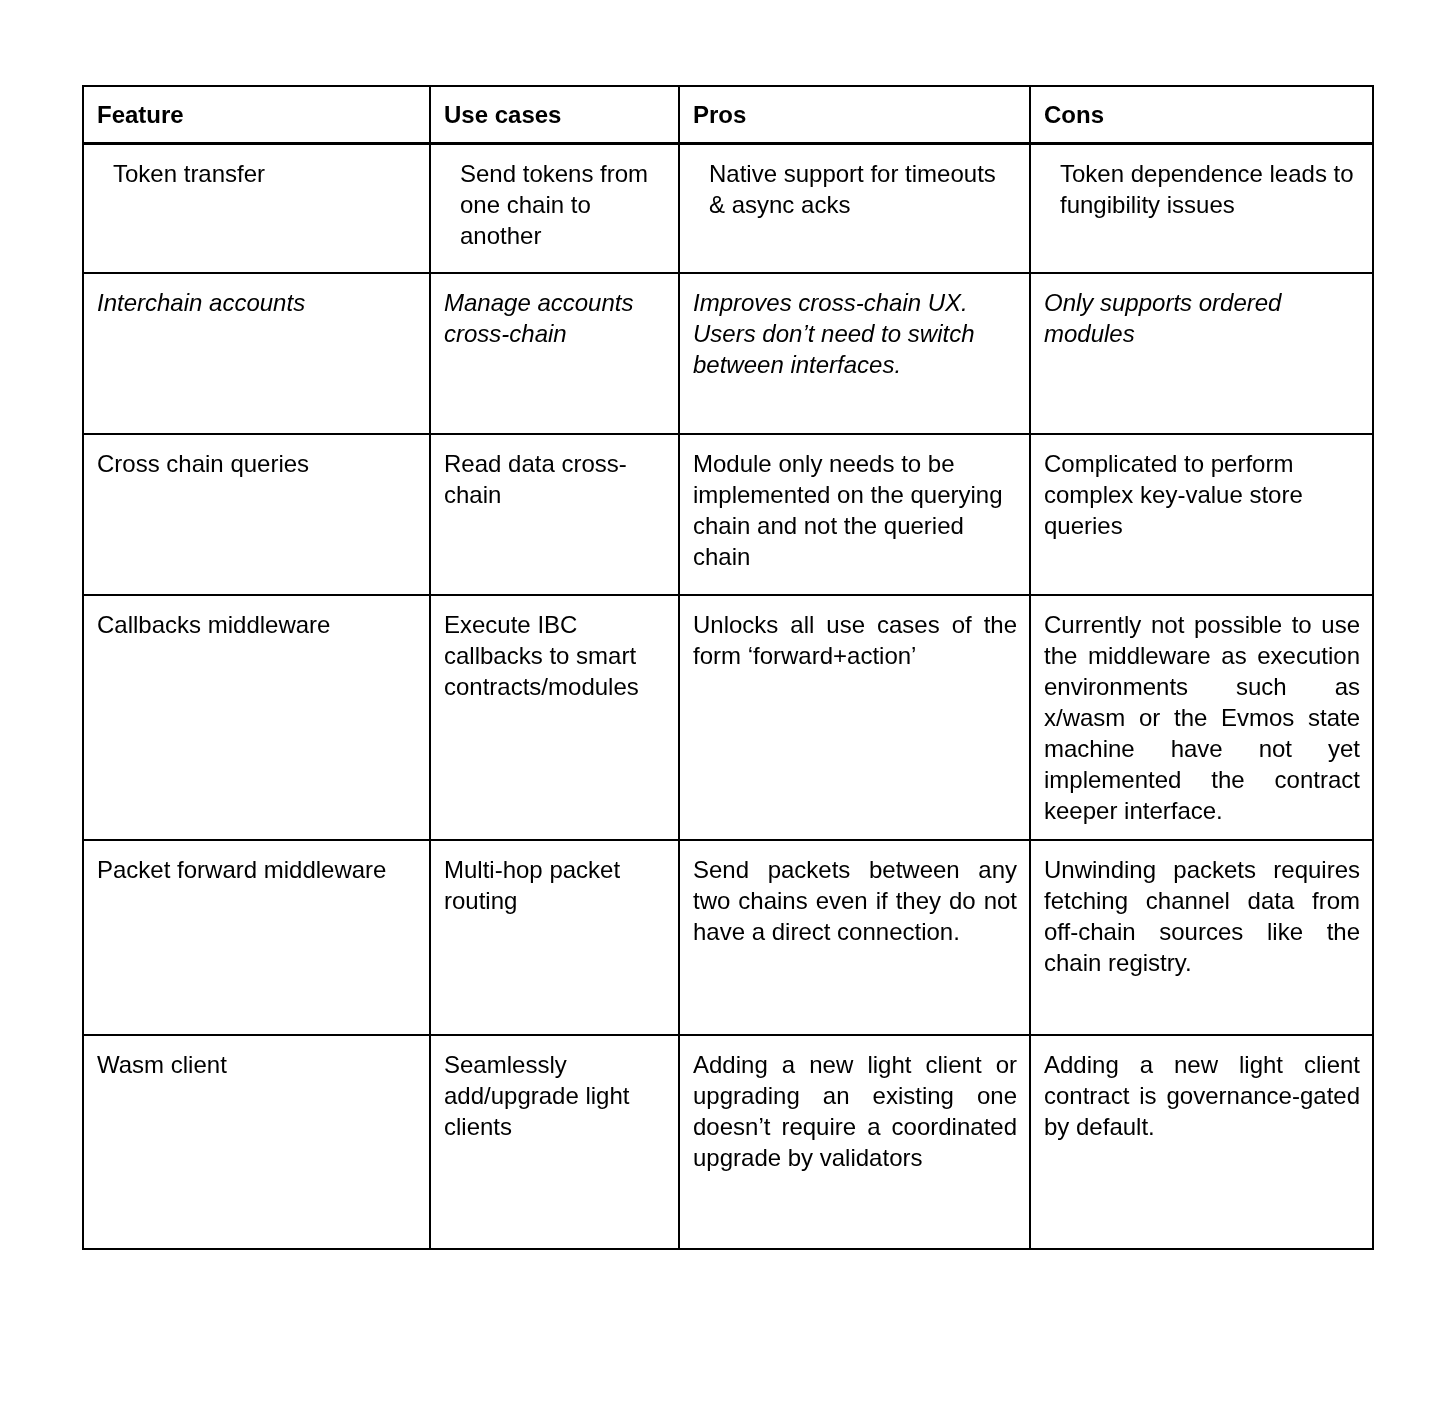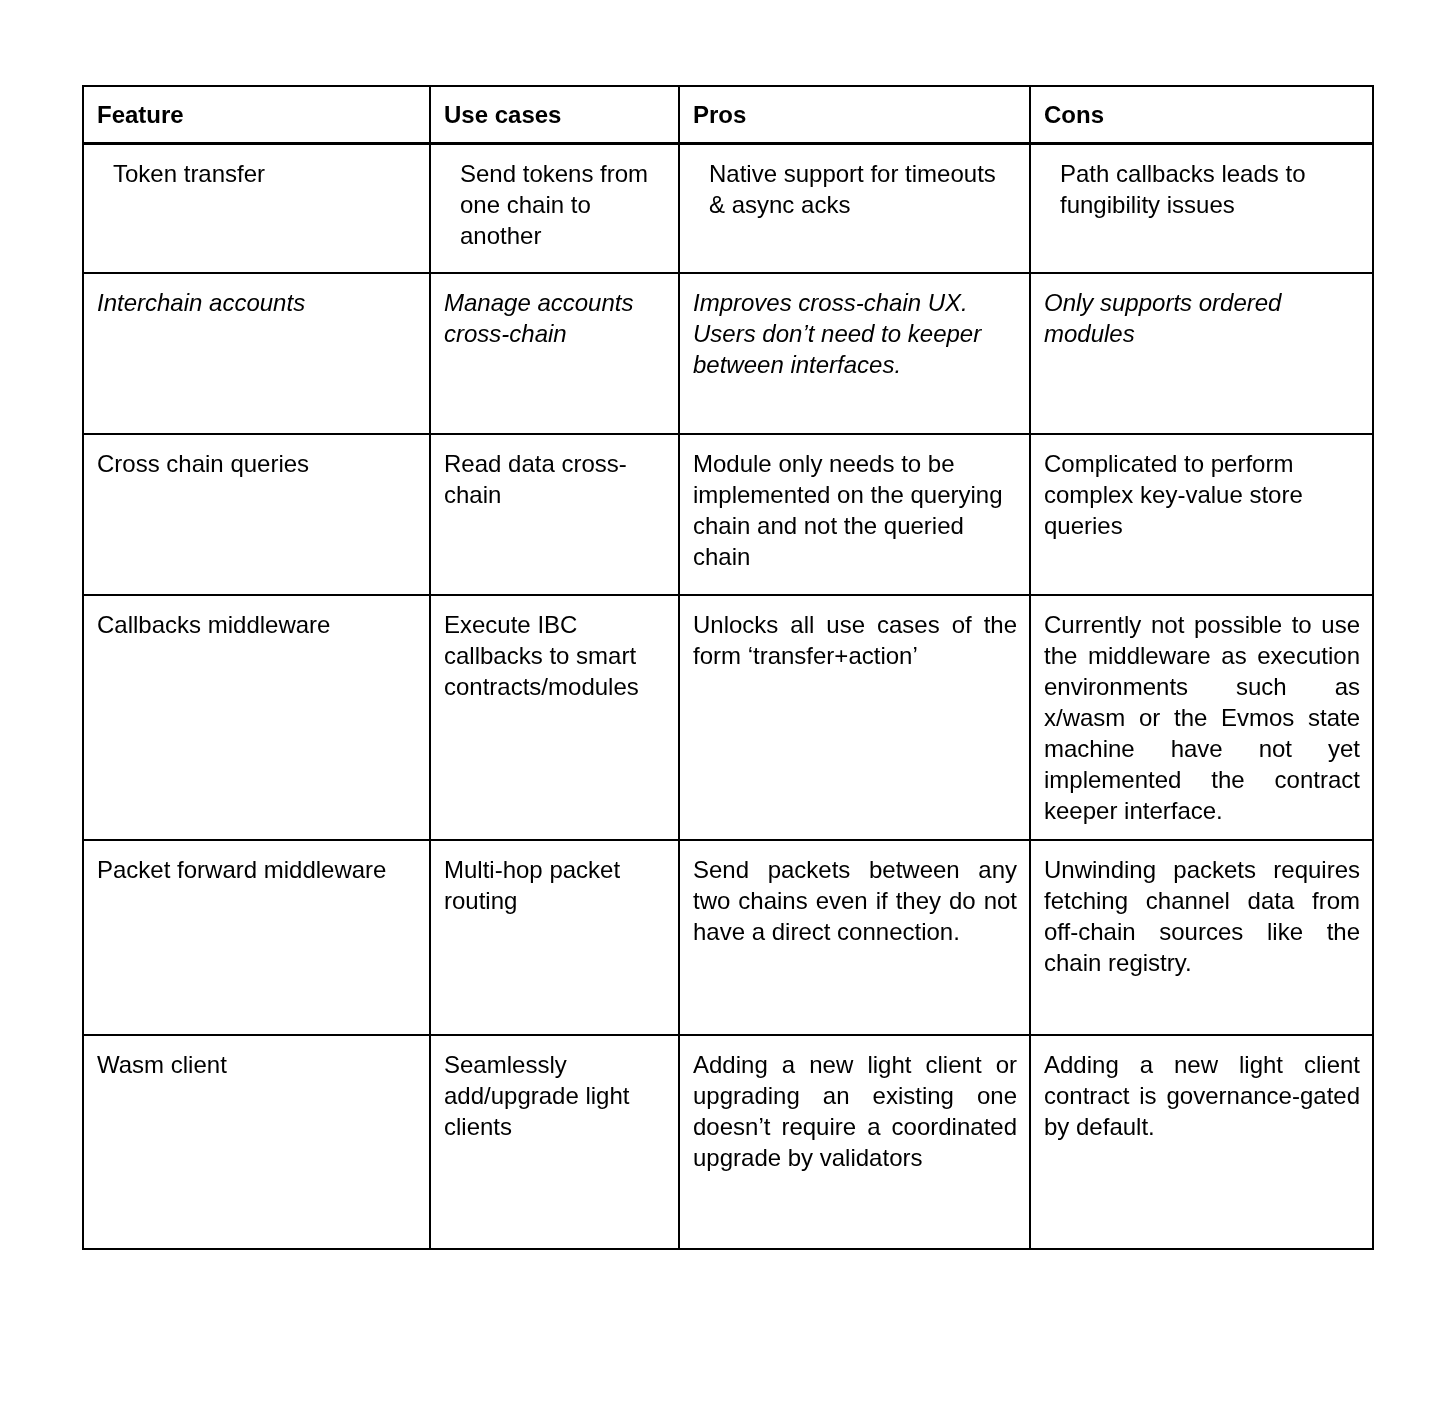--- a/index.html
+++ b/index.html
@@ -88,38 +88,38 @@
         <th>Use cases</th>
         <th>Pros</th>
         <th>Cons</th>
       </tr>
     </thead>
     <tbody>
         <tr data-row="0">
           <td>Token transfer</td>
           <td>Send tokens from one chain to another</td>
           <td>Native support for timeouts &amp; async acks</td>
-          <td>Path callbacks leads to fungibility issues</td>
+          <td>Token dependence leads to fungibility issues</td>
         </tr>
         <tr data-row="1">
           <td>Interchain accounts</td>
           <td>Manage accounts cross-chain</td>
-          <td>Improves cross-chain UX. Users don’t need to keeper between interfaces.</td>
+          <td>Improves cross-chain UX. Users don’t need to switch between interfaces.</td>
           <td>Only supports ordered modules</td>
         </tr>
         <tr data-row="2">
           <td>Cross chain queries</td>
           <td>Read data cross-chain</td>
           <td>Module only needs to be implemented on the querying chain and not the queried chain</td>
           <td>Complicated to perform complex key-value store queries</td>
         </tr>
         <tr data-row="4">
           <td>Callbacks middleware</td>
           <td>Execute IBC callbacks to smart contracts/modules</td>
-          <td class="justify">Unlocks all use cases of the form ‘transfer+action’</td>
+          <td class="justify">Unlocks all use cases of the form ‘forward+action’</td>
           <td class="justify">Currently not possible to use the middleware as execution environments such as x/wasm or the Evmos state machine have not yet implemented the contract keeper interface.</td>
         </tr>
         <tr data-row="5">
           <td>Packet forward middleware</td>
           <td>Multi-hop packet routing</td>
           <td class="justify">Send packets between any two chains even if they do not have a direct connection.</td>
           <td class="justify">Unwinding packets requires fetching channel data from off-chain sources like the chain registry.</td>
         </tr>
         <tr data-row="6">
           <td>Wasm client</td>

